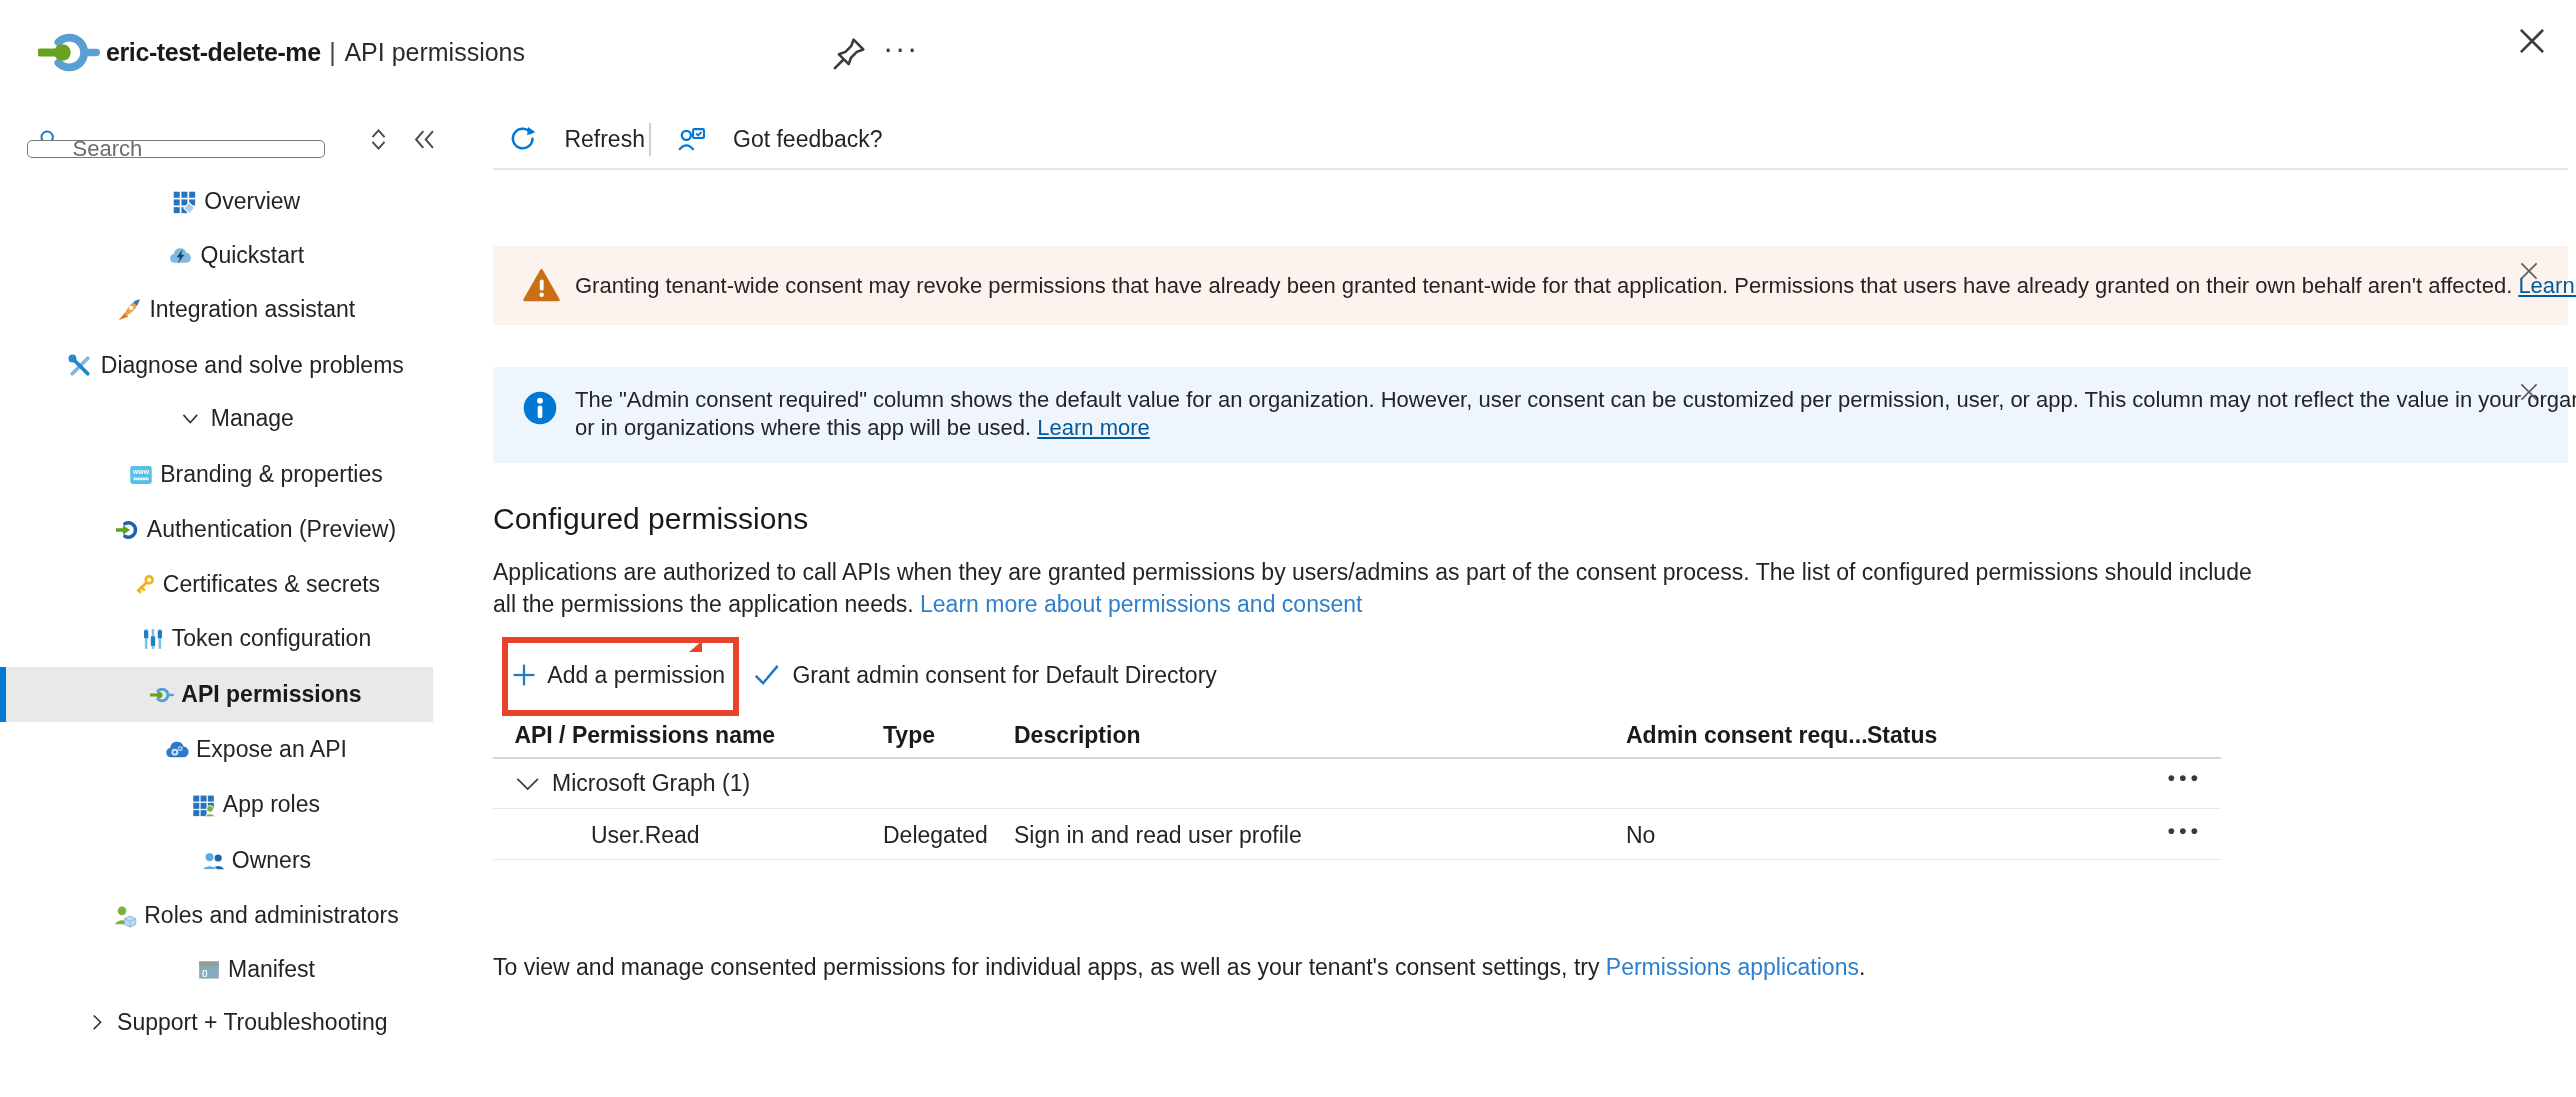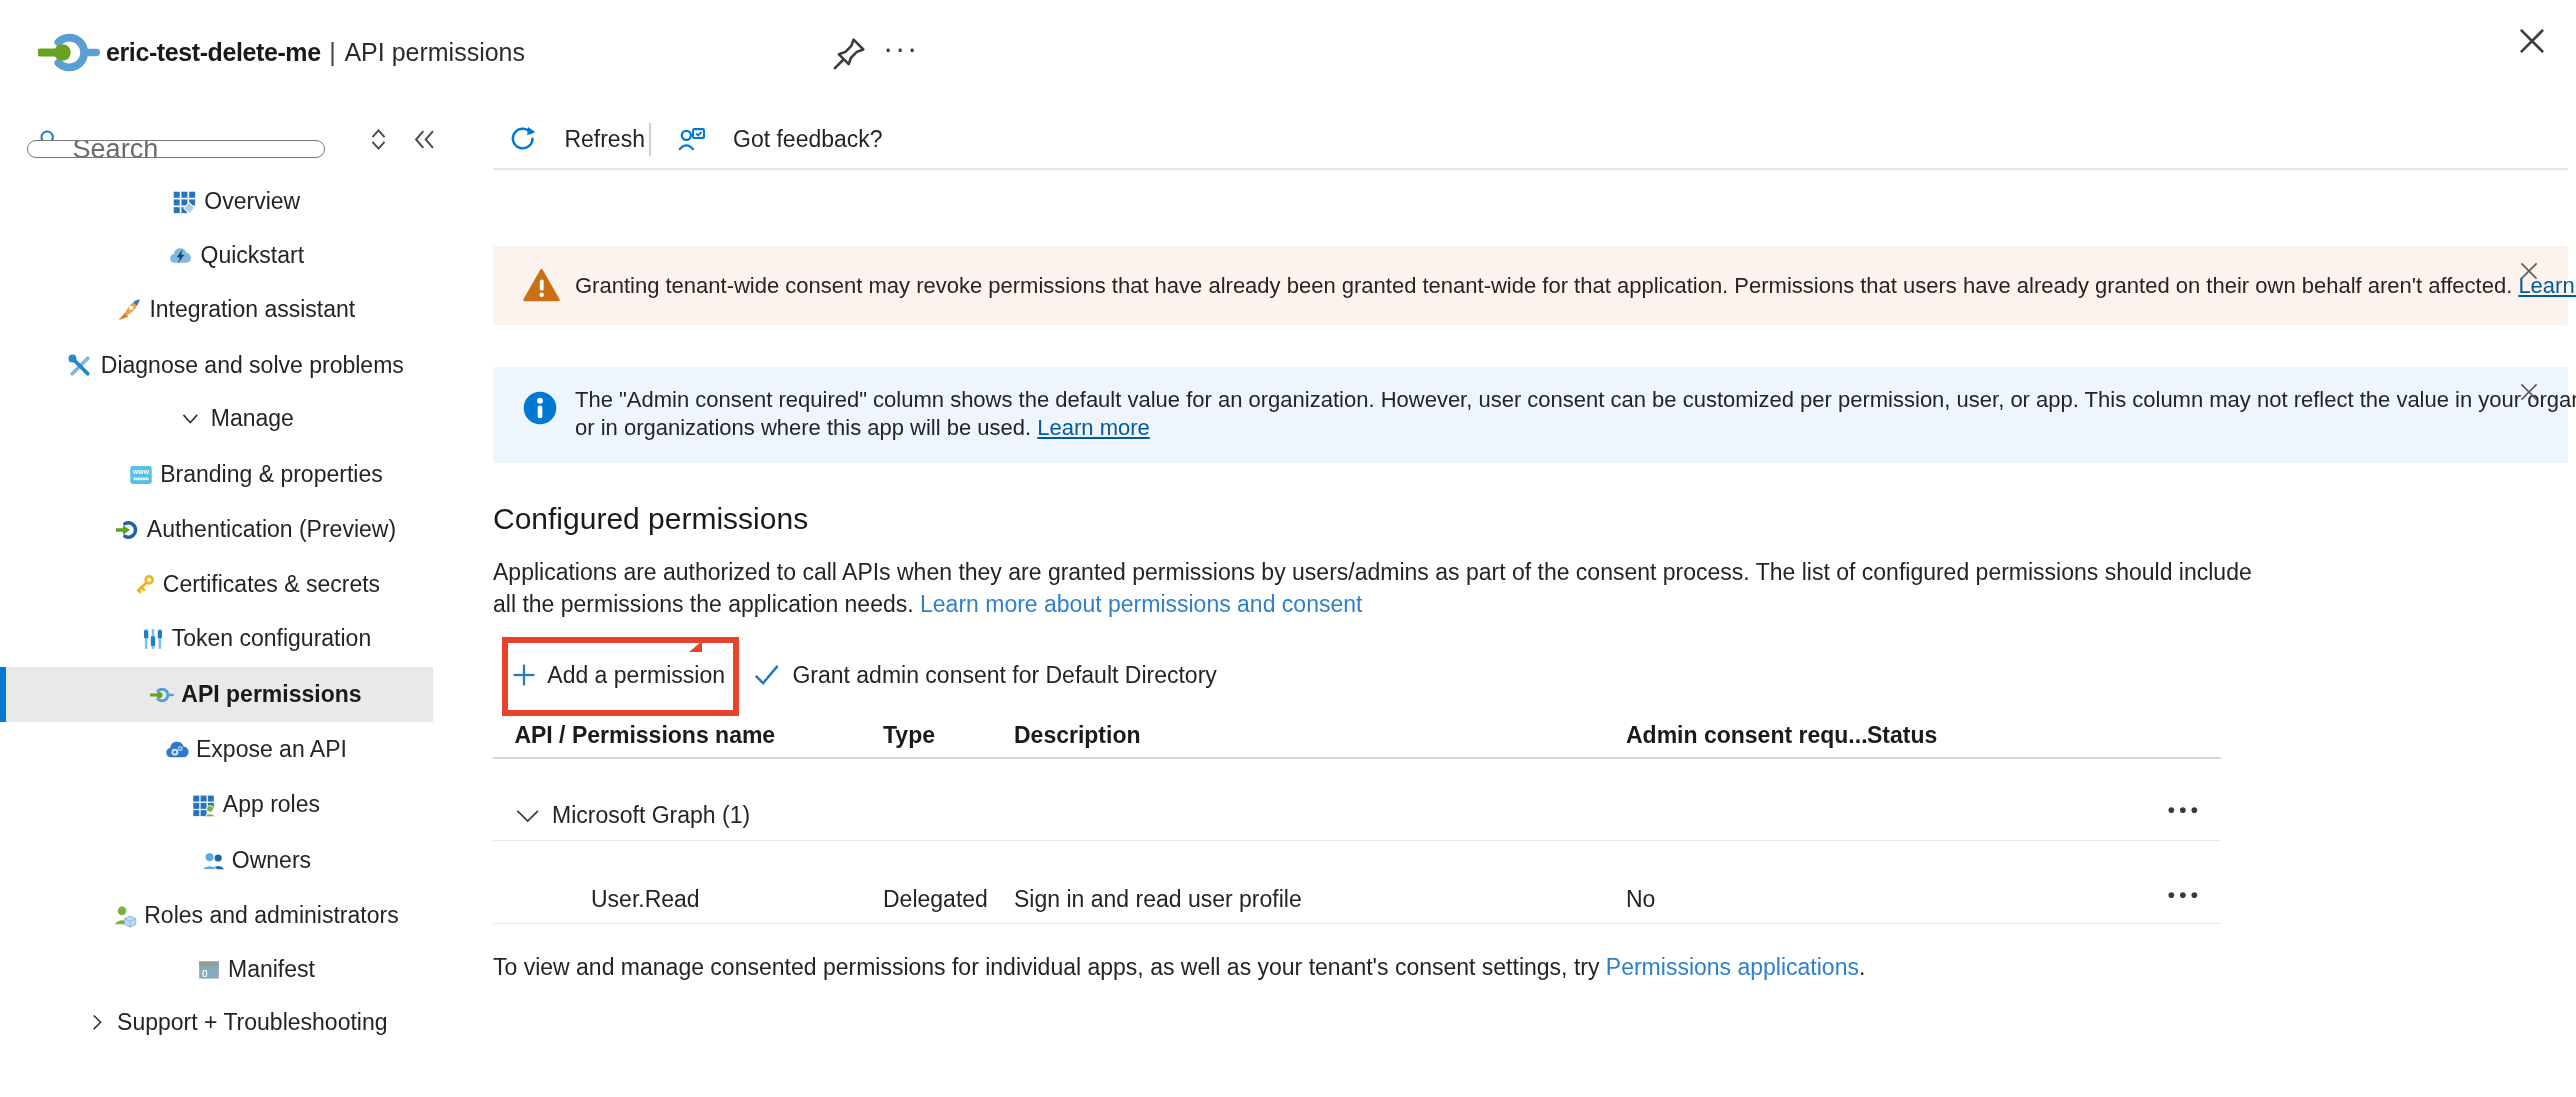--- a/index.html
+++ b/index.html
@@ -11,21 +11,21 @@
   .page-head-title { position:absolute; left:106px; top:27.4px; height:51px; line-height:51px; font-size:25px; color:#1b1a19; white-space:nowrap; }
   .page-head-title .name { font-weight:700; letter-spacing:-0.4px; }
   .page-head-title .sep { font-weight:300; color:#444; padding:0 8.6px; }
   .page-head-title .section { font-weight:300; color:#2b2b2b; }
   .pin-btn { position:absolute; left:830px; top:34px; width:39px; height:39px; cursor:pointer; }
   .more-btn { position:absolute; left:883px; top:31px; font-size:31px; color:#3b3a39; letter-spacing:1.7px; cursor:pointer; }
   .page-close { position:absolute; left:2513px; top:22px; width:38px; height:38px; cursor:pointer; }
 
   
   .search-wrap { position:absolute; left:26.6px; top:119px; width:298px; height:39px; }
-  .search-wrap input { position:absolute; inset:0; border:1.7px solid #7a7876; border-radius:14px; padding:0 8.6px 0 45px; font-size:27px; font-family:"Liberation Sans", sans-serif; color:#333; outline:none;margin-top:21px; }
+  .search-wrap input { position:absolute; inset:0; border:1.7px solid #7a7876; border-radius:5px; padding:0 8.6px 0 45px; font-size:22px; font-family:"Liberation Sans", sans-serif; color:#333; outline:none;margin-top:21px; }
   .search-wrap input::placeholder { color:#6b6b6b; }
   .search-glyph { position:absolute; left:11px; top:8.6px; pointer-events:none; }
   .unfold-btn { position:absolute; left:364px; top:125px; width:29px; height:29px; cursor:pointer; }
   .collapse-btn { position:absolute; left:410px; top:125px; width:29px; height:29px; cursor:pointer; }
 
   .nav-row { position:absolute; left:0; width:433px; height:55px; display:flex; align-items:center; padding-left:39px; cursor:pointer;justify-content:center; }
   .nav-row.sub { padding-left:79px; }
   .nav-row .nicon { width:24px; height:24px; margin-right:8.6px; flex:0 0 24px; display:flex; align-items:center; justify-content:center; }
   .nav-row.sub .nicon { margin-right:6.9px; }
   .nav-row .nlabel { font-size:23px; color:#242424; white-space:nowrap; }
@@ -59,21 +59,21 @@
   .grant-btn .clabel { font-size:23px; color:#242424; white-space:nowrap; }
 
   .red-annotation { position:absolute; left:502px; top:637px; width:237px; height:79px; border:6px solid #e8432d; pointer-events:none; }
   .red-artifact { position:absolute; left:689px; top:641px; width:13px; height:11px; background:#e8432d; clip-path:polygon(0 100%, 100% 0, 100% 100%); pointer-events:none; }
 
   
   .perm-table { position:absolute; left:493px; top:719px; width:1728px; }
   .pt-header { position:relative; height:38px; }
   .pt-header span { position:absolute; top:3.4px; font-size:23px; font-weight:700; color:#1b1a19; white-space:nowrap; }
   .pt-rule { height:1.7px; background:#d8d6d4; }
-  .pt-row { position:relative; height:51px; border-bottom:1.7px solid #e8e8e6;margin-top:32px; }
+  .pt-row { position:relative; height:51px; border-bottom:1.7px solid #e8e8e6; }
   .pt-row .cell { position:absolute; top:13.7px; font-size:23px; color:#242424; white-space:nowrap; }
   .col-name  { left:21.4px; }
   .col-name2 { left:98px; }
   .col-type  { left:390px; }
   .col-desc  { left:521px; }
   .col-admin { left:1133px; }
   .col-status{ left:1374px; }
   .row-chevron { position:absolute; left:21.4px; top:13.7px; width:27.4px; height:24px; cursor:pointer; }
   .row-menu { position:absolute; left:1662px; top:8.6px; width:60px; text-align:center; font-size:20.6px; letter-spacing:4.3px; color:#3b3a39; cursor:pointer; font-weight:700; }
 

